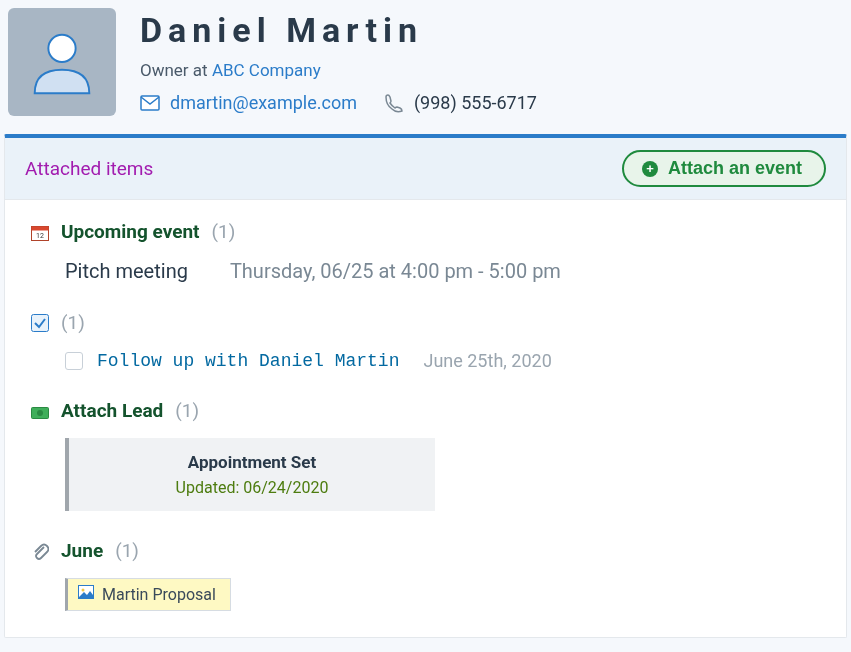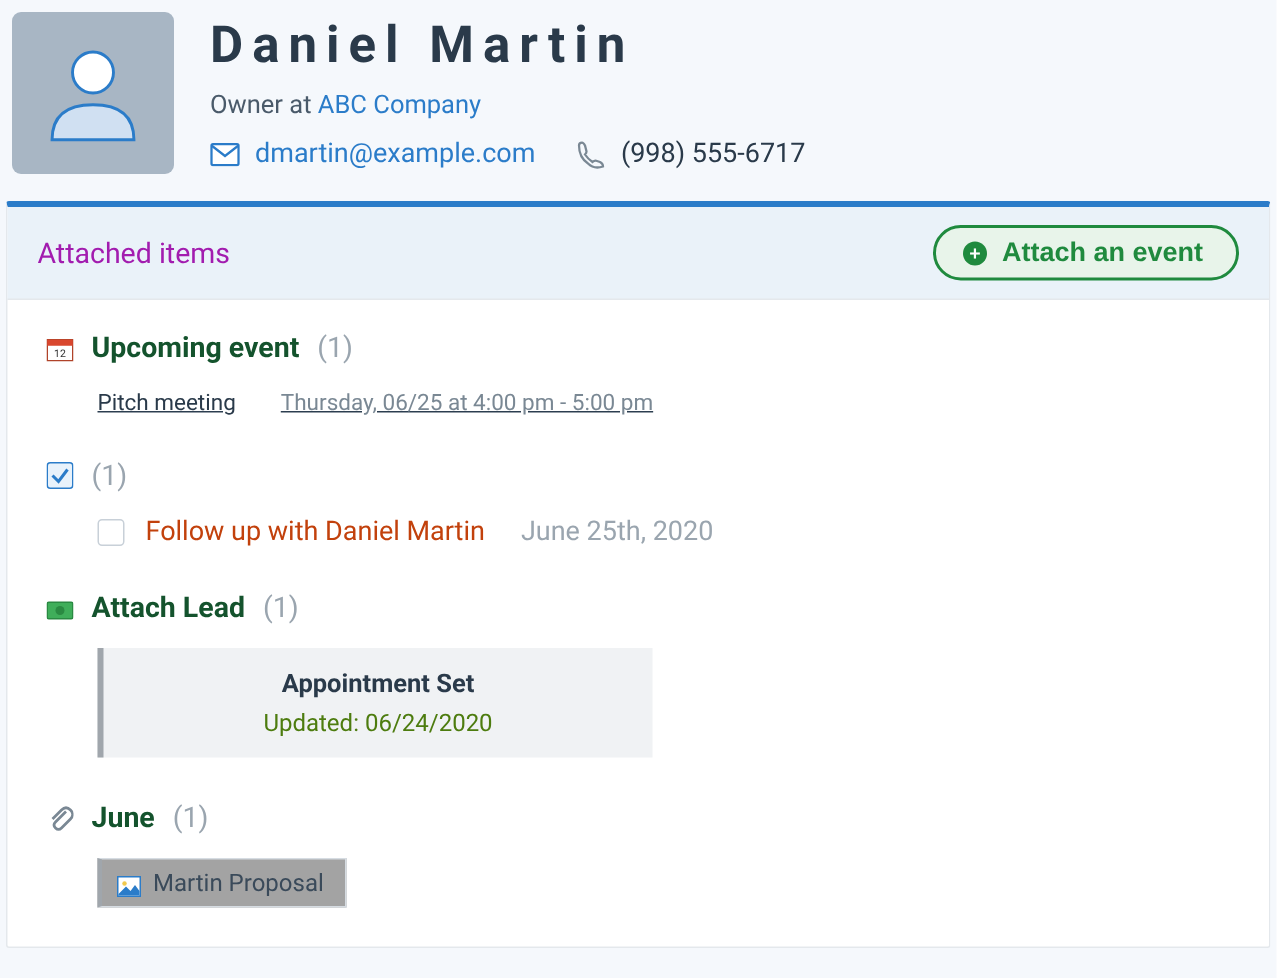--- a/index.html
+++ b/index.html
@@ -82,45 +82,45 @@
 
     .panel-body { padding: 20px 26px 26px 26px; }
     .section { margin-bottom: 28px; }
     .section:last-child { margin-bottom: 0; }
     .section-title-row { display: flex; align-items: center; gap: 12px; margin-bottom: 16px; }
     .section-icon { width: 18px; height: 18px; display: flex; align-items: flex-end; justify-content: center; flex-shrink: 0; }
     .section-title { font-size: 19px; font-weight: 700; color: #14532d; }
     .section-count { font-size: 19px; color: #9aa5af; font-weight: 400; }
     .section-content { padding-left: 34px; }
 
-    .event-row { display: flex; align-items: baseline; gap: 30px; font-size: 15px; text-decoration: underline; }
+    .event-row { display: flex; align-items: baseline; gap: 42px; font-size: 20px; }
     .event-name { color: #2a3a4a; }
     .event-date { color: #7a8894; text-align: center; }
 
     .task-row { display: flex; align-items: center; gap: 14px; font-size: 18px; }
     .task-checkbox {
       width: 18px; height: 18px; border: 1.5px solid #c8d0d8; border-radius: 3px; background: #fff;
     }
-    .task-name { color: #c2410c; }
+    .task-name { color: #0369a1; font-family: Liberation Mono, monospace; }
     .task-date { color: #9aa5af; margin-left: 10px; }
 
     .lead-card {
       border-left: 4px solid #a0a6ac;
       background: #f0f2f4;
       width: 370px;
       padding: 14px 0;
       text-align: center;
     }
     .lead-title { font-weight: 700; font-size: 17px; color: #2a3a4a; margin-bottom: 6px; }
     .lead-sub { font-size: 16px; color: #4d7c0f; }
 
     .file-chip {
-      display: inline-flex; align-items: flex-end; gap: 8px;
+      display: inline-flex; align-items: flex-start; gap: 8px;
       border: 1px solid #d6dce2; border-left: 3px solid #a0a6ac;
-      background: #a3a3a3; padding: 6px 14px 6px 10px; font-size: 16px; color: #3a4a5a;
+      background: #fef9c3; padding: 6px 14px 6px 10px; font-size: 16px; color: #3a4a5a;
     }
     .file-chip-icon { width: 16px; height: 14px; }
 
     
     .icon-cal { width: 18px; height: 16px; }
     .icon-check { width: 18px; height: 18px; }
     .icon-money { width: 18px; height: 14px; }
     .icon-clip { width: 18px; height: 18px; }
   </style>
 </head>

